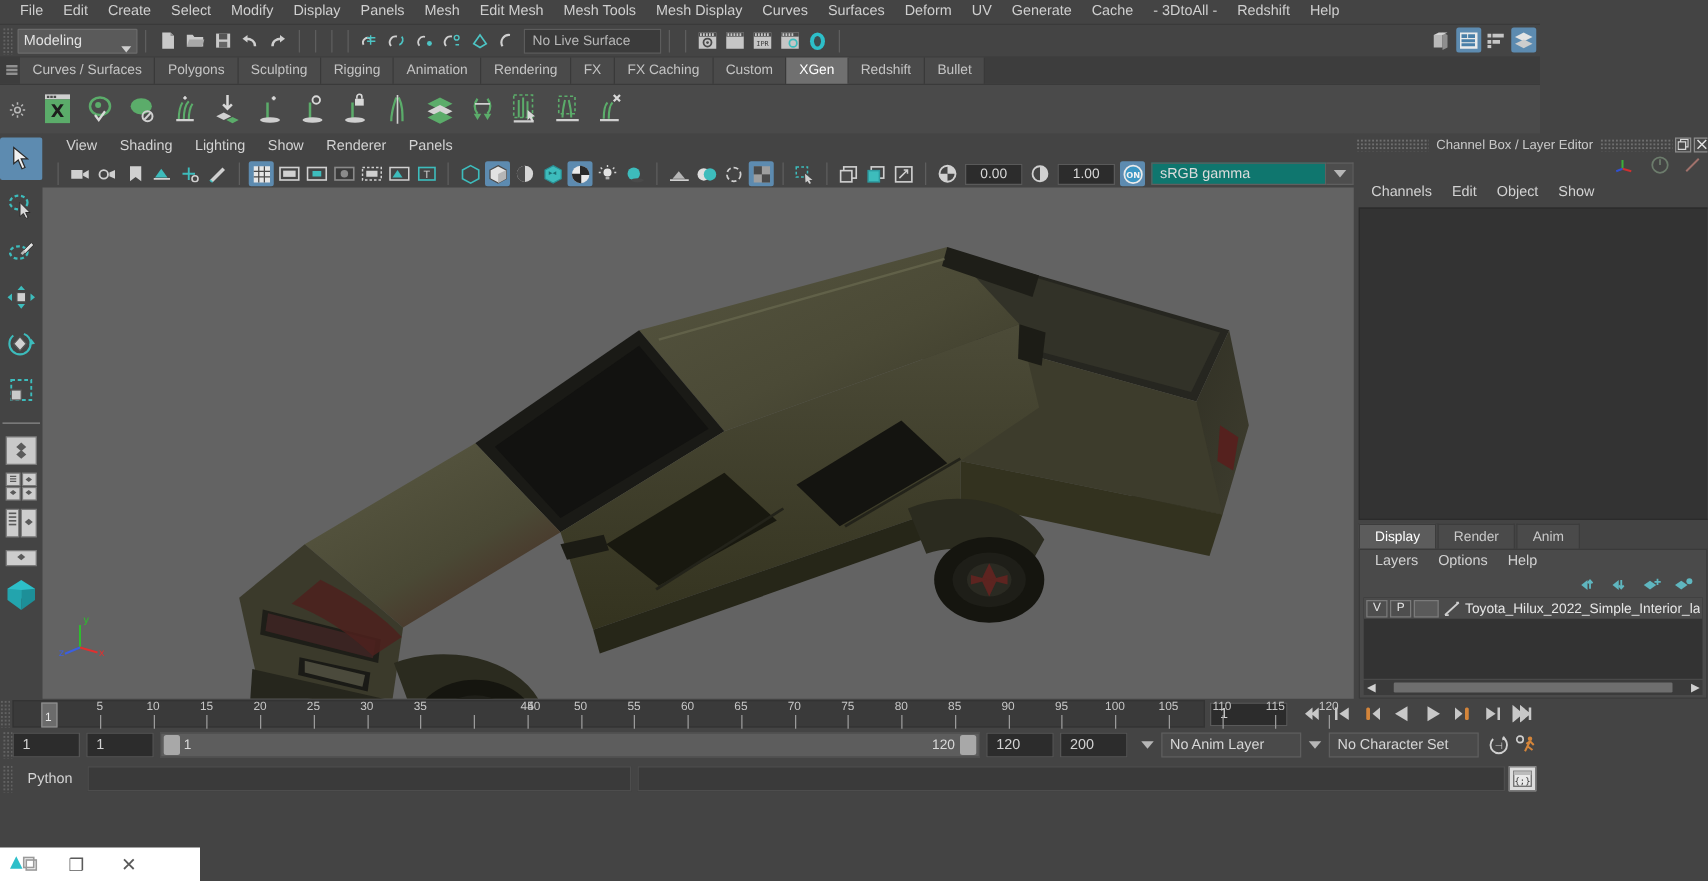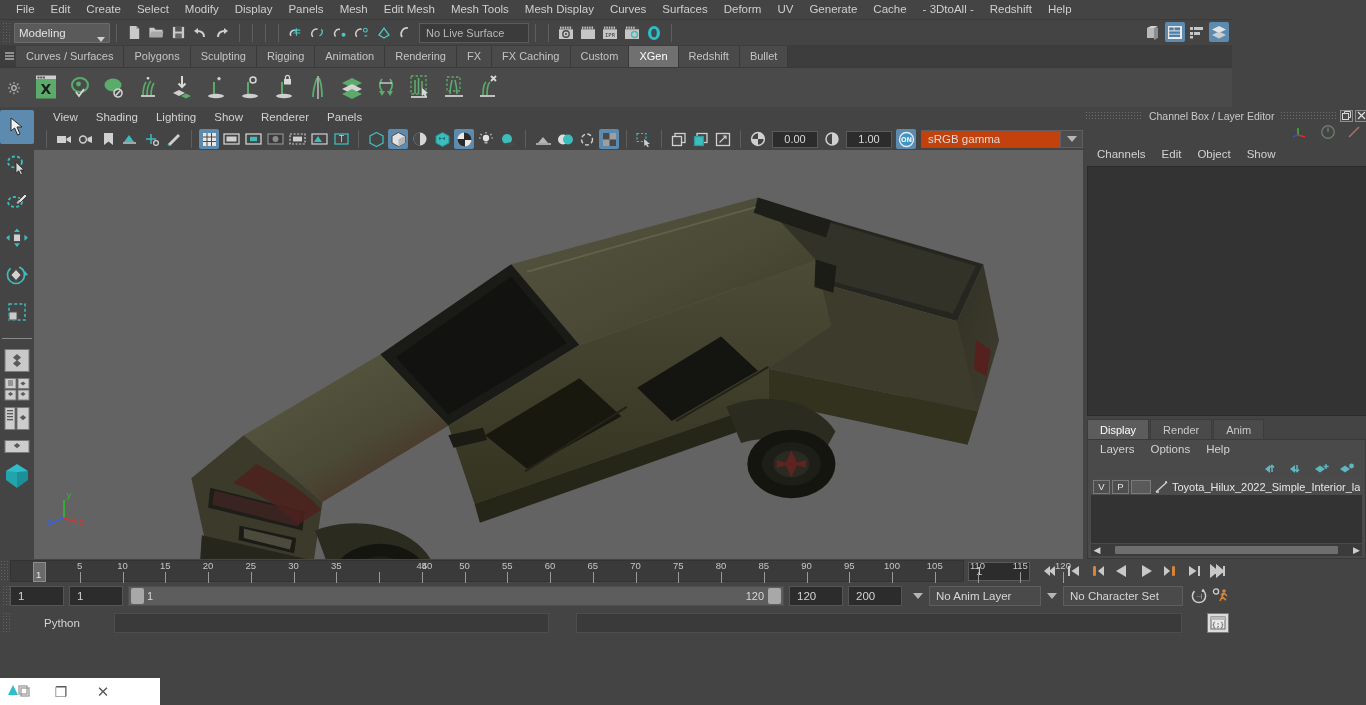--- a/index.html
+++ b/index.html
@@ -89,21 +89,21 @@
   
   .vpanel { flex:1; display:flex; flex-direction:column; background:#444; }
   .vpmenu { display:flex; align-items:center; height:21px; padding-left:10px; }
   .vpmenu .mi { font-size:11.5px;color:#d2d2d2;padding:0 9px;line-height:21px; }
   .vptools { display:flex; align-items:center; height:22px; padding-left:6px; }
   .vnum {
     height:17px; width:46px; background:#2c2c2c; border:1px solid #5a5a5a;
     color:#d8d8d8; font-size:11px; line-height:15px; text-align:center; margin:0 3px;
   }
   .vselect {
-    height:18px; width:140px; background:#c2410c; border:1px solid #5f5f5f;
+    height:18px; width:140px; background:#0f766e; border:1px solid #5f5f5f;
     color:#dcdcdc; font-size:11.5px; line-height:16px; padding-left:6px; margin-left:4px;
     display:flex; align-items:center;
   }
   .vselect-arrow {
     width:22px;height:18px; background:#4d4d4d; border:1px solid #5f5f5f; border-left:none;
     display:flex;align-items:center;justify-content:center;
   }
   .viewport {
     flex:1; position:relative; background:#636363; margin:0 0 0 0;
     overflow:hidden;
@@ -176,21 +176,21 @@
           display:flex; align-items:center; justify-content:space-between; padding:0 2px;}
   .rhandle { width:13px; height:16px; background:#a8a8a8; border-radius:2px; }
   .rbar .lv { position:absolute; left:18px; font-size:11px; color:#d8d8d8; }
   .rbar .rv { position:absolute; right:19px; font-size:11px; color:#d8d8d8; }
   .dropdn { height:20px; width:112px; background:#4a4a4a; border:1px solid #5e5e5e;
             font-size:11.5px; color:#d6d6d6; line-height:18px; padding-left:6px; }
   .dcaret { width:0;height:0;border-left:5px solid transparent;border-right:5px solid transparent;
             border-top:6px solid #b6b6b6; margin:0 6px; }
 
   
-  .cmdline { height:28px; background:#444; display:flex; align-items:center; padding-left:2px;gap:22px;}
+  .cmdline { height:28px; background:#444; display:flex; align-items:center; padding-left:2px;}
   .cmdlabel { font-size:11.5px; color:#d4d4d4; width:60px; text-align:center; }
   .cmdin { height:20px; flex:0 0 435px; background:#3a3a3a; border:1px solid #4d4d4d; }
   .cmdout { height:20px; flex:1; background:#3a3a3a; border:1px solid #4d4d4d; margin-left:5px;}
   .cmdbtn { width:22px;height:20px;margin:0 3px; border:1px solid #7a7a7a; background:#dcdcdc;
             display:flex;align-items:center;justify-content:center; font-size:10px;color:#333;}
 
   
   .taskbar { position:absolute; left:0; bottom:0; width:160px; height:27px; background:#ffffff;
              display:flex; align-items:center; }
   .tbicon { width:40px; display:flex; align-items:center; justify-content:center; }

